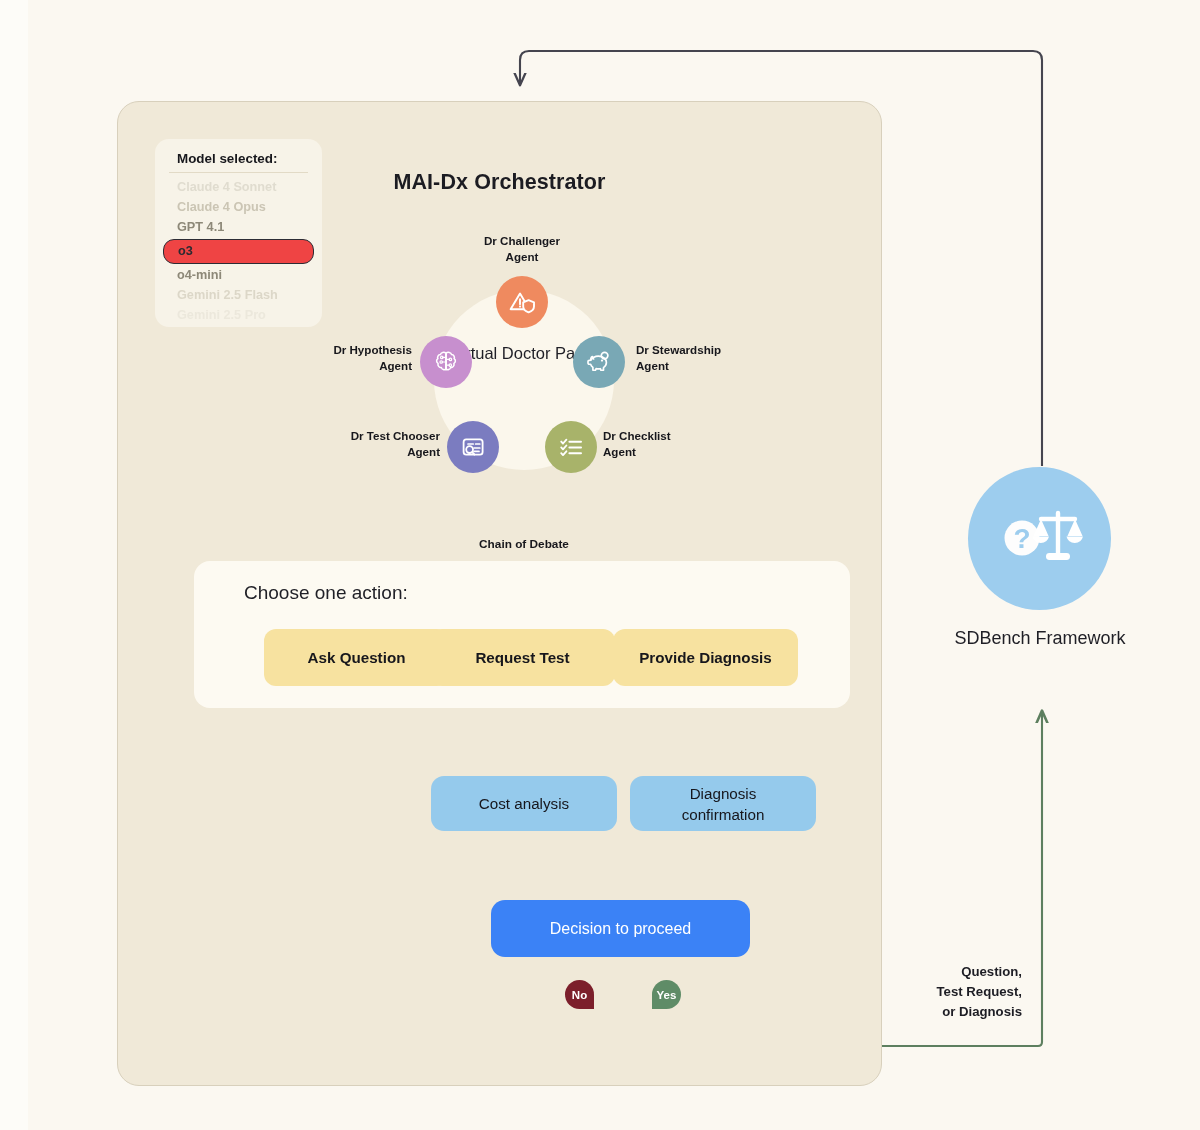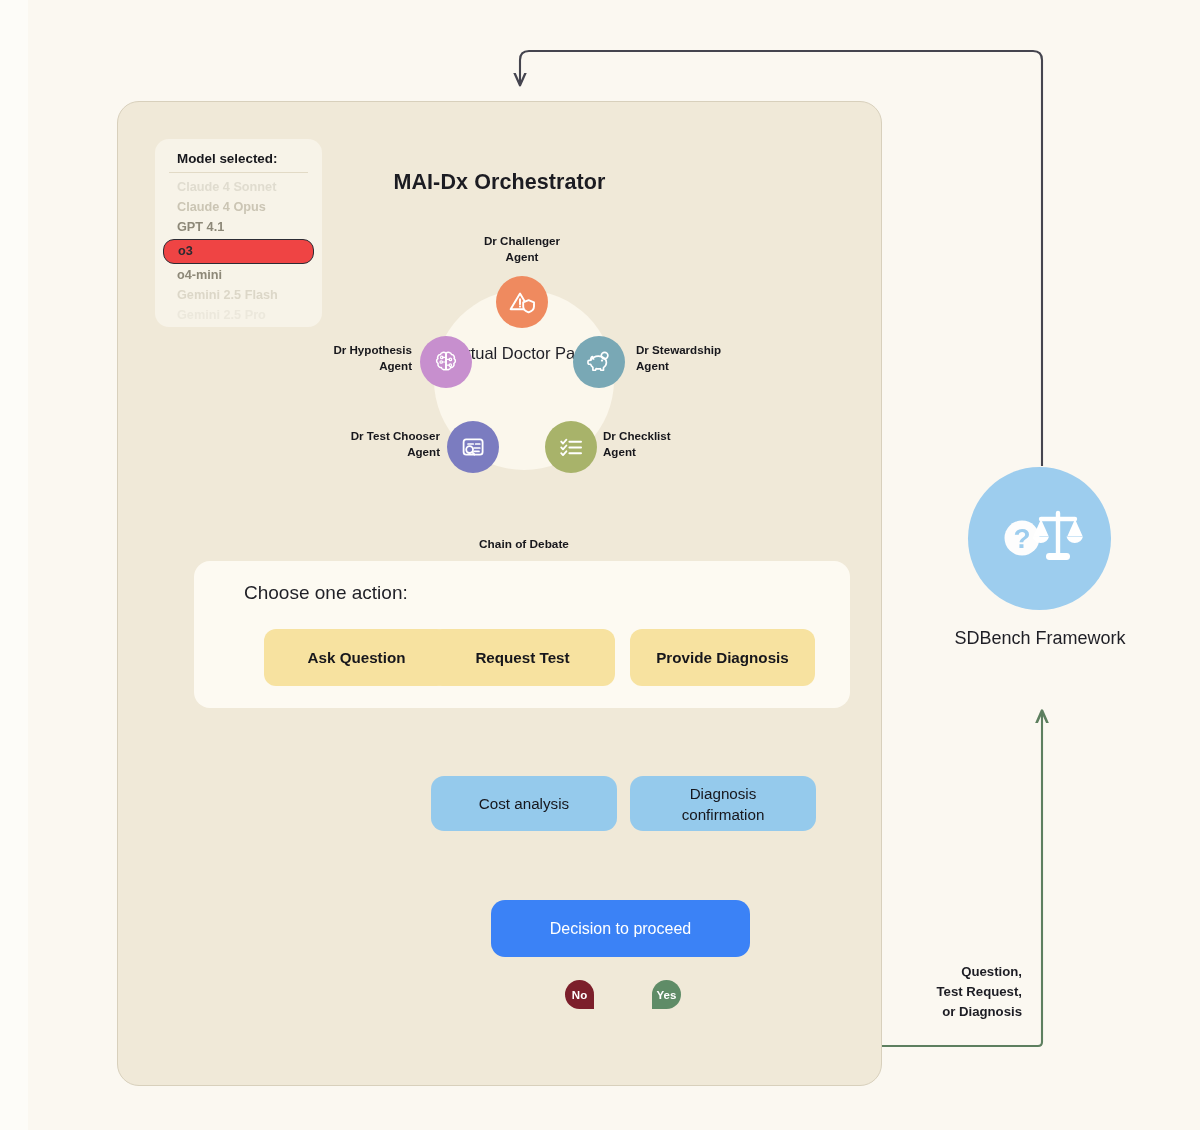--- a/index.html
+++ b/index.html
@@ -94,21 +94,21 @@
     font-size: 19px; color: #1f1f26;
   }
   .action-btn {
     position: absolute; top: 629px; height: 57px;
     background: #f7e2a0; border-radius: 12px;
     display: flex; align-items: center; justify-content: center;
     font-size: 15.2px; font-weight: bold; color: #17171c;
   }
   #btn-ask { left: 229px; width: 185px; margin-left: 35px; }
   #btn-test { left: 430px; width: 185px; }
-  #btn-diag { left: 630px; width: 185px; }
+  #btn-diag { left: 613px; width: 185px; }
 
   
   .proc-box {
     position: absolute; height: 55px; background: #95caec; border-radius: 13px;
     display: flex; align-items: center; justify-content: center; text-align: center;
     font-size: 15.2px; color: #16161c; line-height: 21px;
   }
   #box-cost { left: 431px; top: 776px; width: 186px; }
   #box-diagconf { left: 630px; top: 776px; width: 186px; }
   #box-decision {

